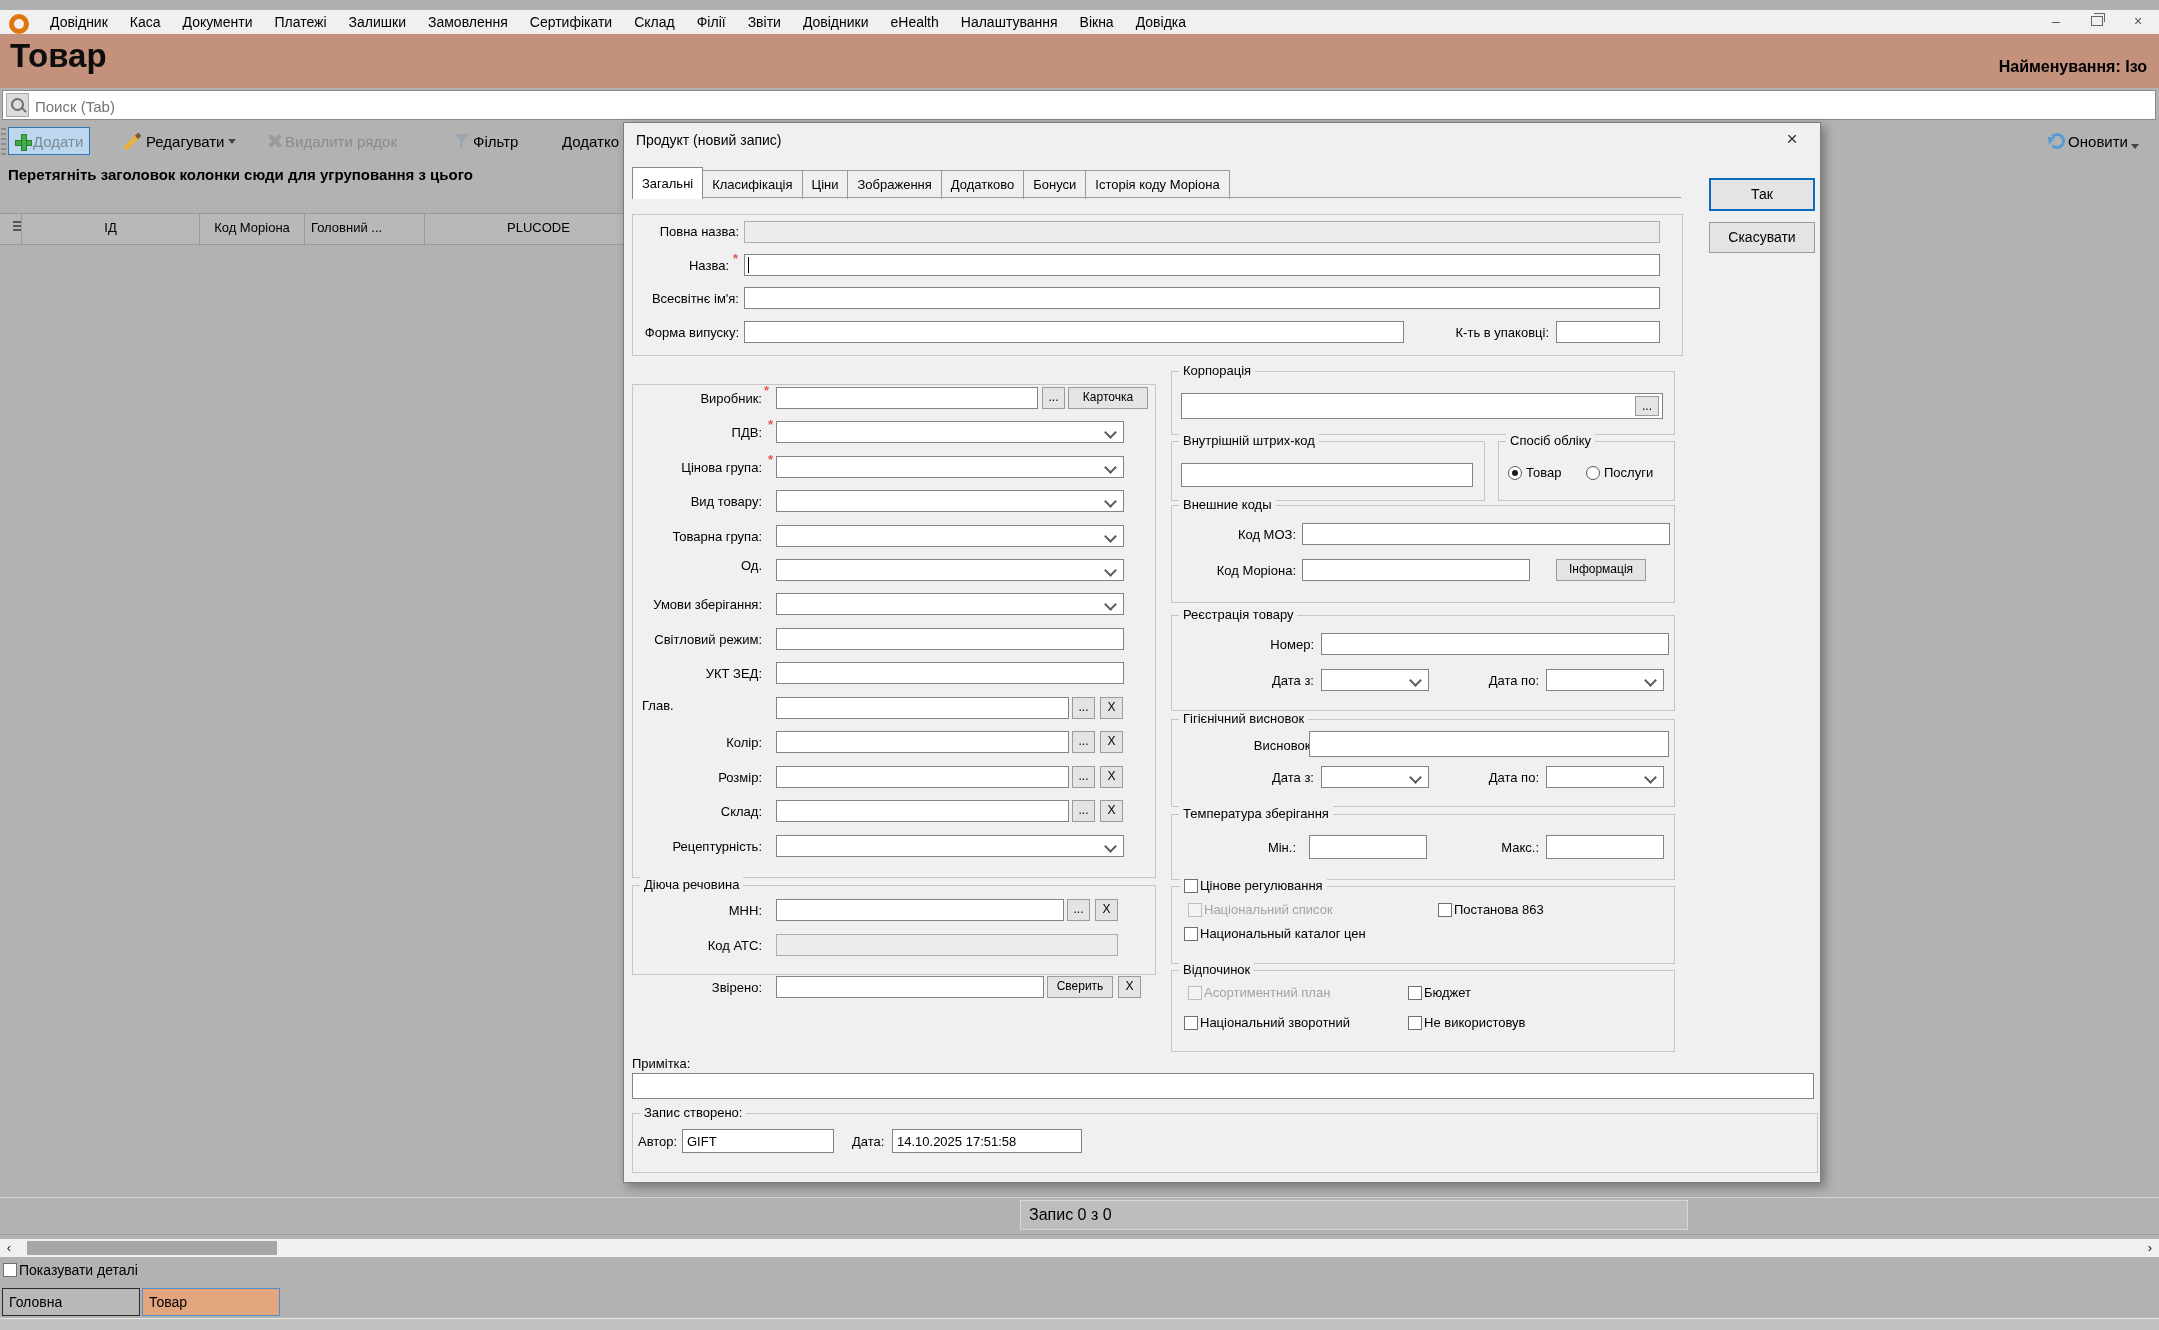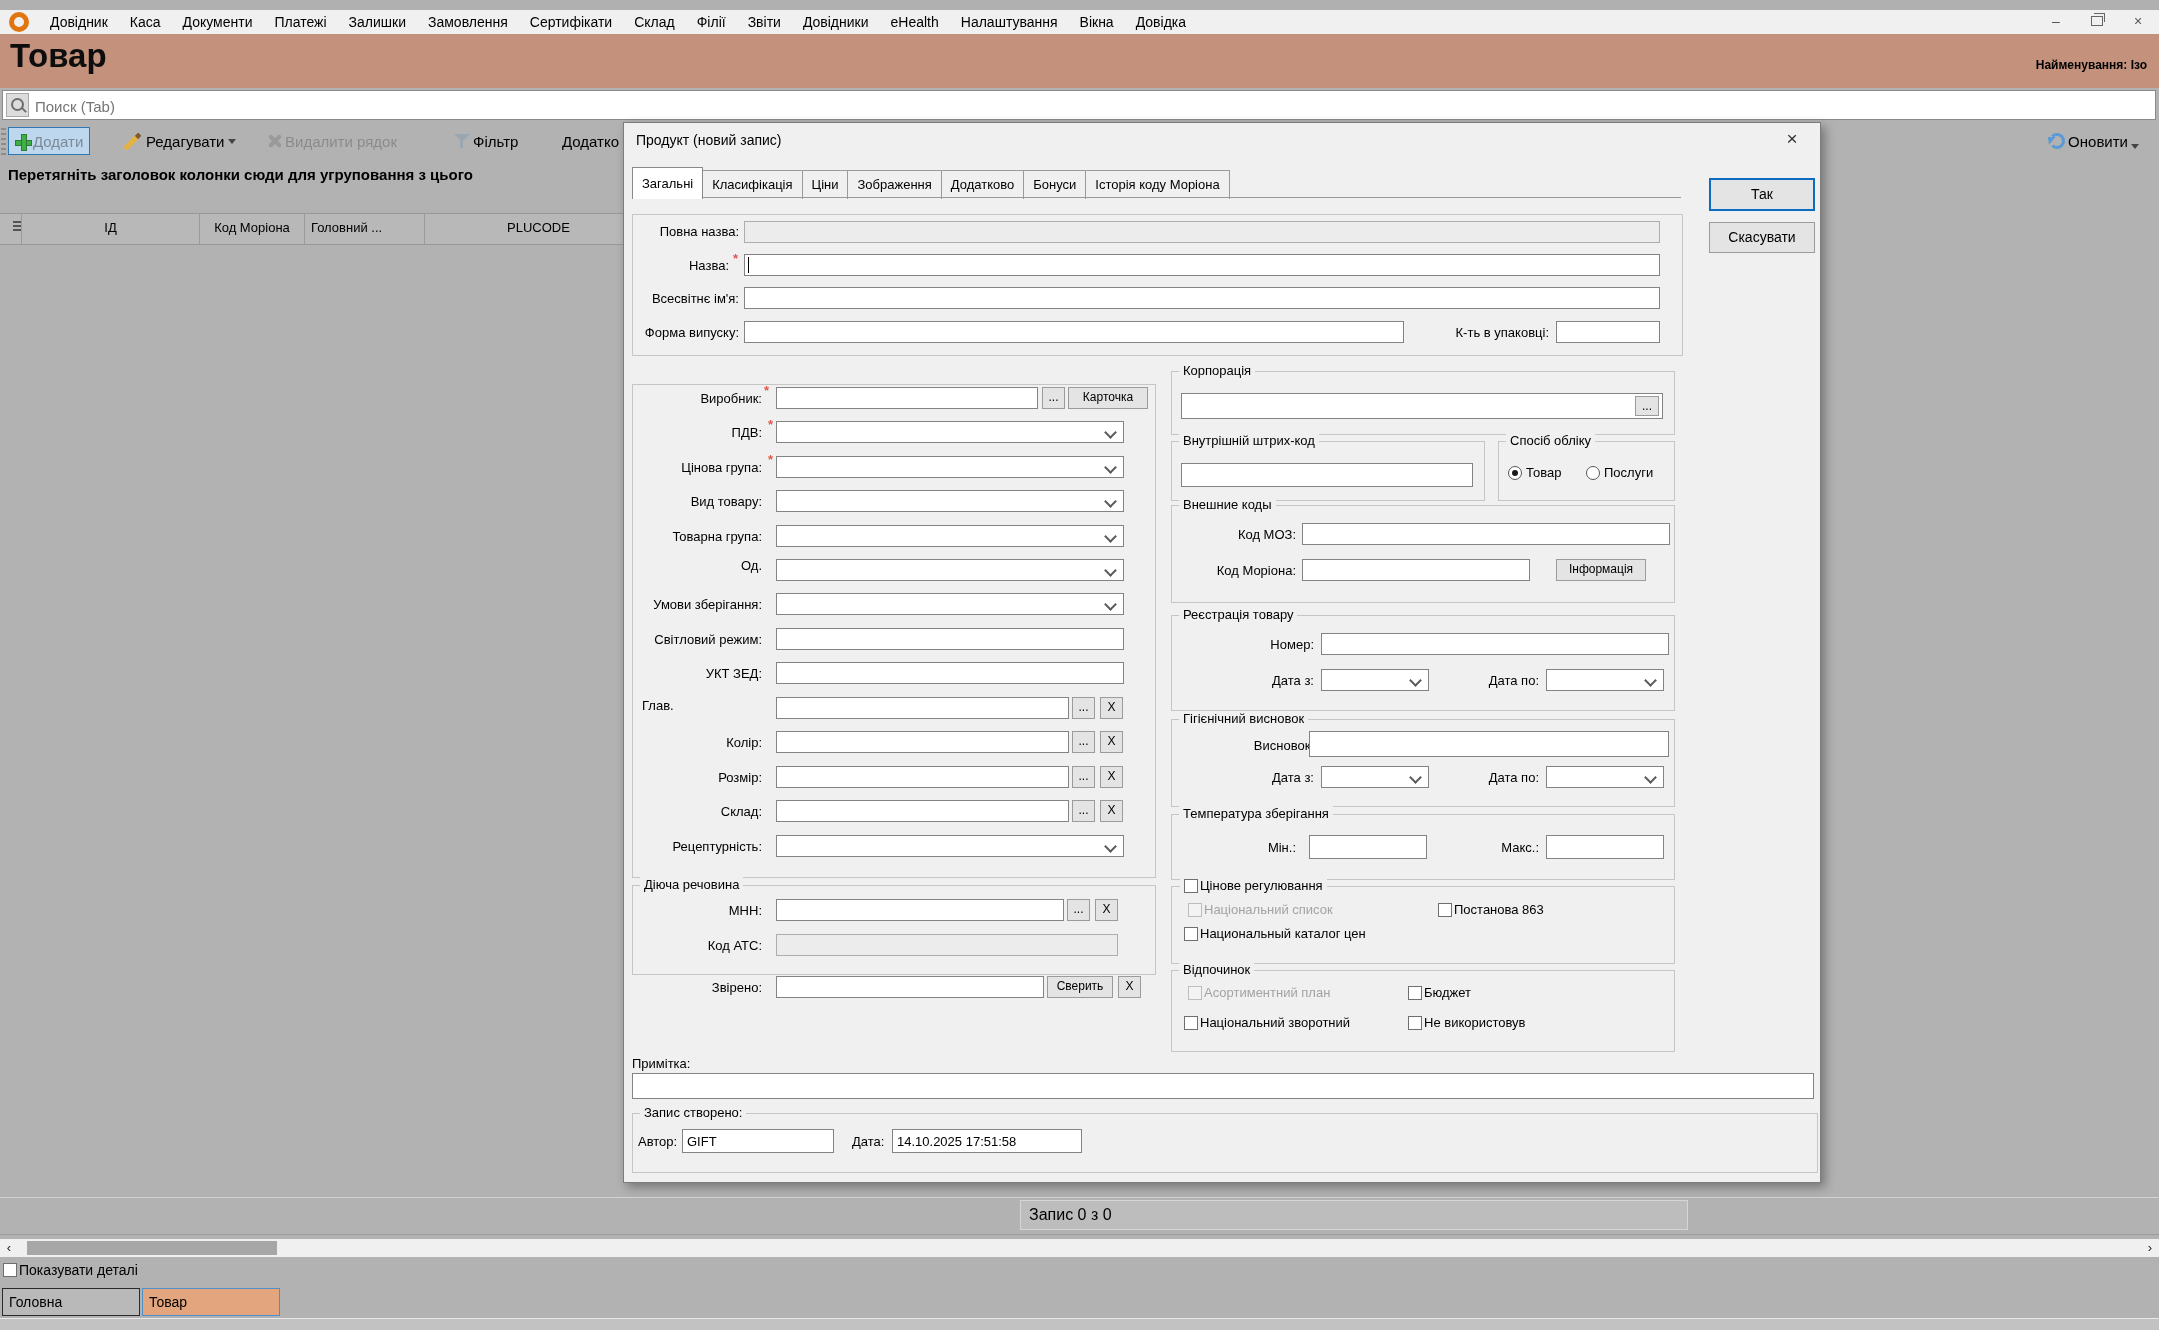--- a/index.html
+++ b/index.html
@@ -20,30 +20,30 @@
   .chk{position:absolute;display:flex;align-items:center;gap:2px;font-size:13px;white-space:nowrap}
   .cb{width:14px;height:14px;background:#fff;border:1px solid #6f6f6f;flex:none;box-sizing:border-box}
   .chk.off .cb{border-color:#bdbdbd;background:#f3f3f3}
   .chk.off .t{color:#a3a3a3}
   .rad{position:absolute;display:flex;align-items:center;gap:4px;font-size:13px}
   .rb{width:14px;height:14px;border:1px solid #585858;border-radius:50%;background:#fff;position:relative;flex:none;box-sizing:border-box}
   .rad.sel .rb::after{content:"";position:absolute;left:3px;top:3px;right:3px;bottom:3px;background:#1c1c1c;border-radius:50%}
   .req{position:absolute;color:#e2574b;font-size:13px;font-weight:bold}
   
   #topstrip{left:0;top:0;width:2159px;height:10px;background:#b0b0b0}
-  #menubar{left:0;top:10px;width:2159px;height:24px;background:#f0f0f0;border-bottom:1px solid #d7d7d7;display:flex;align-items:center}
+  #menubar{left:0;top:10px;width:2159px;height:24px;background:#f0f0f0;border-bottom:1px solid #d7d7d7;display:flex;align-items:flex-end}
   #applogo{width:10px;height:10px;border:5px solid #e1760f;border-radius:50%;margin:0 10px 0 9px}
   .mi{font-size:14px;padding:0 11px;line-height:24px;white-space:nowrap}
   .winbtns{position:absolute;right:8px;top:10px;display:flex;gap:14px;align-items:center}
   .wb{width:26px;height:20px;text-align:center;font-size:14px;color:#555;line-height:20px}
   .restore{width:10px;height:8px;border:1.5px solid #666;position:relative;margin:6px 8px}
   .restore::after{content:"";position:absolute;left:2px;top:-4px;width:10px;height:8px;border:1.5px solid #666;border-bottom:none;border-left:none}
   #hdr{left:0;top:34px;width:2159px;height:54px;background:#c4917d}
   #pagetitle{position:absolute;left:10px;top:3px;font-size:33px;font-weight:bold;color:#0d0d0d}
-  #hdrright{position:absolute;right:12px;top:24px;font-size:12px;font-weight:bold}
+  #hdrright{position:absolute;right:12px;top:24px;font-size:16px;font-weight:bold}
   
   #search{left:2px;top:90px;width:2154px;height:30px;background:#fff;border:1px solid #8a8a8a;box-sizing:border-box}
   #searchbox{position:absolute;left:30px;top:2px;width:2100px;height:24px;border:none;outline:none;font-size:15px;font-family:"Liberation Sans",sans-serif;color:#a21caf;background:transparent}
   #magwrap{position:absolute;left:3px;top:2px;width:23px;height:24px;background:#dcdcdc;border:1px solid #a8a8a8;box-sizing:border-box}
   .mag{position:absolute;left:4px;top:4px;width:9px;height:9px;border:2px solid #6d6d6d;border-radius:50%}
   .mag::after{content:"";position:absolute;left:8px;top:9px;width:6px;height:2px;background:#6d6d6d;transform:rotate(45deg)}
   
   #toolbar{left:0;top:124px;width:2159px;height:36px;background:#b2b2b2}
   .grip{position:absolute;left:1px;top:4px;width:5px;height:28px;background:repeating-linear-gradient(#8c8c8c 0 2px,transparent 2px 5px)}
   .tbtn{position:absolute;display:flex;align-items:center;gap:3px;font-size:15px;height:28px;top:3px;padding:0 6px}

